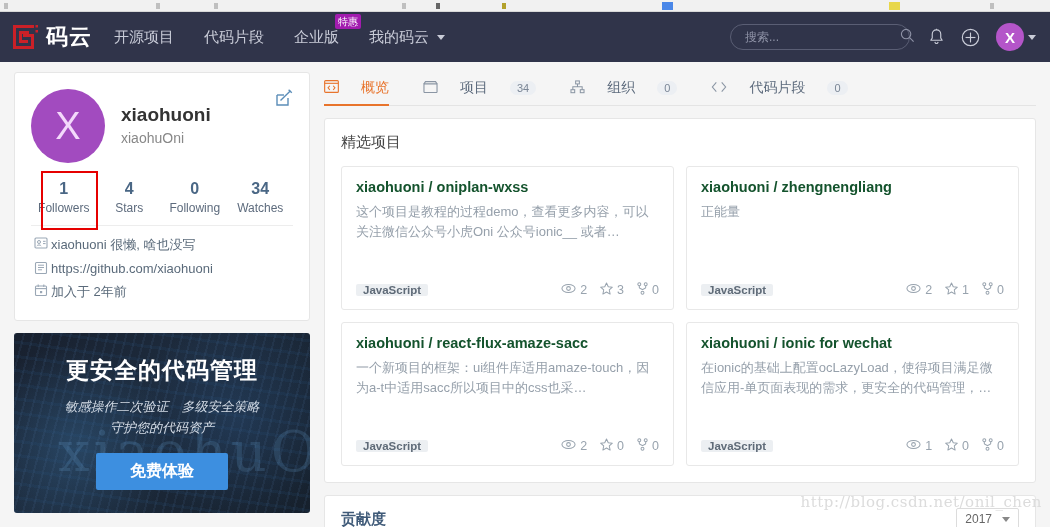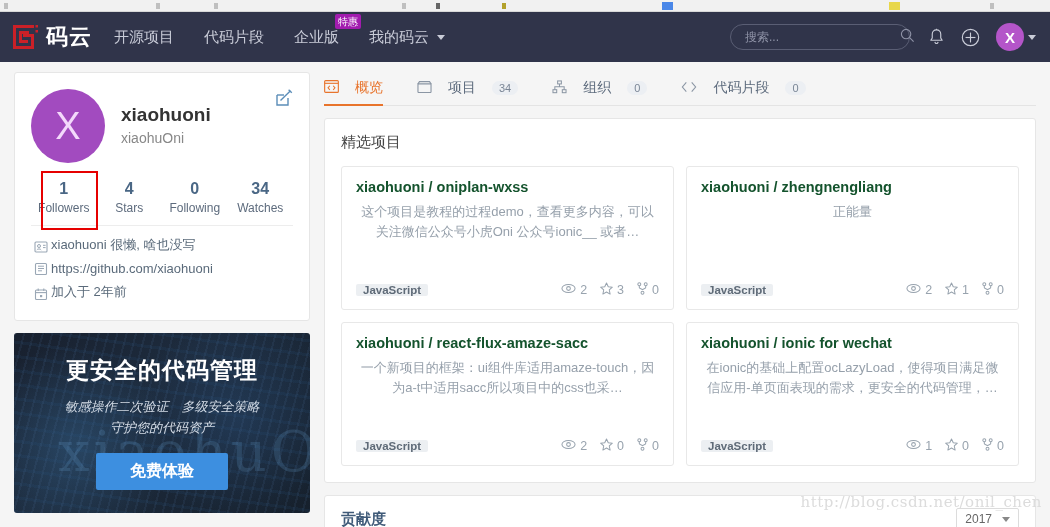--- a/index.html
+++ b/index.html
@@ -101,21 +101,21 @@
   .stat { flex: 1; text-align: center; cursor: pointer; }
   .stat-num { font-size: 16px; font-weight: bold; color:#4a6785; line-height:1.5; }
   .stat-lbl { font-size: 12px; color:#5d6b7d; }
   .redbox {
     position:absolute; left: 10px; top: -6px;
     width: 57px; height: 59px;
     border: 2px solid #e60000;
     pointer-events:none;
   }
   .meta { padding-top: 10px; }
-  .meta-row { display:flex; align-items:flex-end; margin-bottom: 7px; font-size: 13px; color:#60707f; }
+  .meta-row { display:flex; align-items:flex-start; margin-bottom: 7px; font-size: 13px; color:#60707f; }
   .meta-ico { width: 20px; flex:none; display:flex; align-items:center; justify-content:center; color:#9aa7b5; }
   .meta-txt { color:#5a6a7a; }
 
   
   .promo {
     margin-top: 12px; height: 180px; border-radius: 3px;
     position: relative; overflow:hidden;
     background: linear-gradient(135deg,#18202e 0%, #1d2b3d 40%, #16202c 100%);
     display:flex; flex-direction: column; align-items:center;
   }
@@ -143,21 +143,21 @@
   .promo-btn {
     position:relative; margin-top: 14px;
     background:#3d8fe0; color:#fff; font-size:16px; font-weight:bold;
     padding: 8px 34px; border-radius: 2px; cursor:pointer;font-family:Liberation Mono, monospace;
   }
 
   
   .main { flex: 1; min-width: 0; }
   .tabs { display:flex; align-items:flex-end; border-bottom: 1px solid #e4e4e4; height: 34px; }
   .tab {
-    display:flex; align-items:center; gap:16px;
+    display:flex; align-items:center; gap:22px;
     font-size: 14px; color:#5d6b7d; cursor:pointer;
     padding-bottom: 8px; margin-right: 34px; position: relative;
   }
   .tab.active { color:#e8742c; }
   .tab.active::after {
     content:""; position:absolute; left:0; right:0; bottom:-1px;
     height: 2px; background:#e8742c;
   }
   .tab-count {
     background:#eceff3; color:#7a8696; font-size:11px;
@@ -173,21 +173,21 @@
     border: 1px solid #e8e8e8; border-radius: 3px;
     padding: 12px 14px 11px 14px;
     height: 144px; display:flex; flex-direction: column;
   }
   .repo-name {
     font-size: 14.5px; font-weight: bold; color:#14532d;
     margin-bottom: 7px; cursor:pointer;
   }
   .repo-desc {
     font-size: 13px; color:#96a0ab; line-height: 1.55;
-    flex: 1; overflow:hidden;text-align:center;
+    flex: 1; overflow:hidden;
   }
   .repo-foot { display:flex; align-items:center; margin-top: 6px; }
   .lang-tag {
     background:#eceff2; color:#5f6b78; font-size:11.5px; font-weight:bold;
     padding: 0 7px; border-radius: 2px;
   }
   .repo-metrics { margin-left:auto; display:flex; align-items:center; gap: 4px; color:#98a3ae; font-size:12.5px; }
   .metric { display:flex; align-items:center; gap:4px; margin-left: 9px; }
 
   .contrib-panel {

